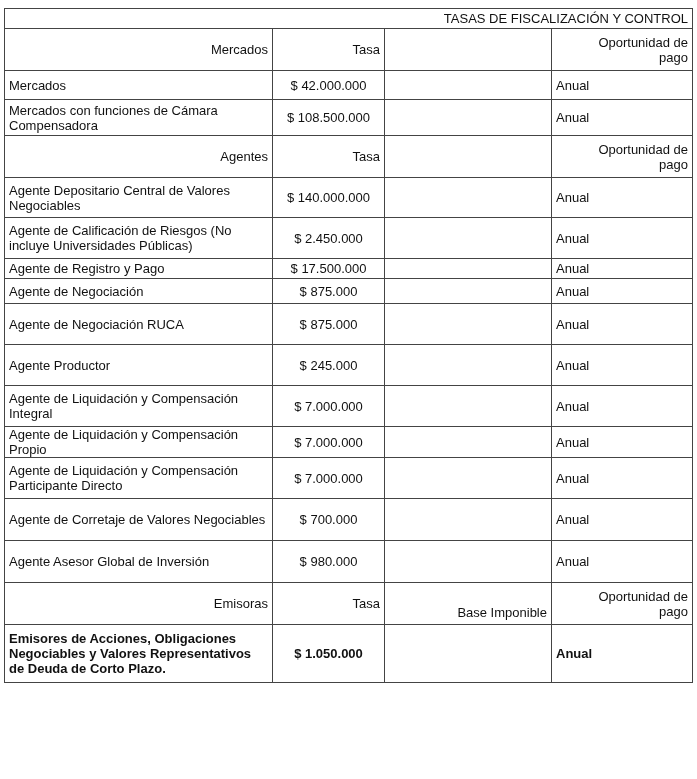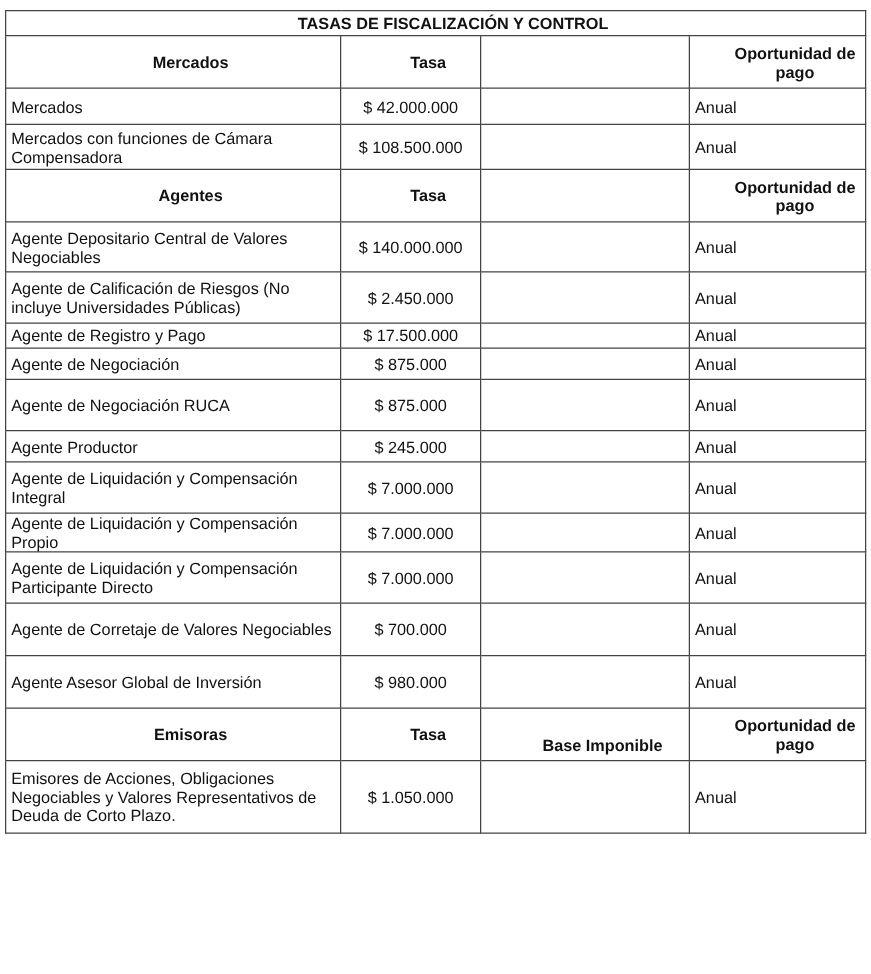--- a/index.html
+++ b/index.html
@@ -1,20 +1,20 @@
 <!DOCTYPE html>
 <html><head>
 <meta charset="utf-8">
 <style>
   html, body { margin:0; padding:0; background:#ffffff; }
   body { width:697px; height:779px; overflow:hidden; position:relative;
          font-family:"Liberation Sans", sans-serif; color:#111; font-size:13px; }
   table { position:absolute; left:4px; top:8px; border-collapse:collapse; width:689px; table-layout:fixed; }
   td, th { border:1.5px solid #444; padding:0 4px; vertical-align:middle; line-height:15px; }
-  th { font-weight:bold; text-align:center;padding-left:32px; }
+  th { font-weight:normal; text-align:right;padding-left:32px; }
   .title th { height:19px; }
   .c1 { width:268px; text-align:left; }
   .c2 { width:112px; text-align:center; }
   .c3 { width:167px; }
   .c4 { }
   .bottom { vertical-align:bottom; padding-bottom:4px; }
 </style>
 </head>
 <body>
 
@@ -76,21 +76,21 @@
         <td class="c2">$ 875.000</td>
         <td class="c3"></td>
         <td class="c4">Anual</td>
       </tr>
       <tr style="height: 41px;">
         <td class="c1">Agente de Negociación RUCA</td>
         <td class="c2">$ 875.000</td>
         <td class="c3"></td>
         <td class="c4">Anual</td>
       </tr>
-      <tr style="height: 25px;">
+      <tr style="height: 41px;">
         <td class="c1">Agente Productor</td>
         <td class="c2">$ 245.000</td>
         <td class="c3"></td>
         <td class="c4">Anual</td>
       </tr>
       <tr style="height: 41px;">
         <td class="c1">Agente de Liquidación y Compensación Integral</td>
         <td class="c2">$ 7.000.000</td>
         <td class="c3"></td>
         <td class="c4">Anual</td>
@@ -118,20 +118,20 @@
         <td class="c2">$ 980.000</td>
         <td class="c3"></td>
         <td class="c4">Anual</td>
       </tr>
       <tr style="height: 42px;">
         <th>Emisoras</th>
         <th>Tasa</th>
         <th class="bottom">Base Imponible</th>
         <th>Oportunidad de pago</th>
       </tr>
-      <tr style="height: 58px;">
+      <tr style="height: 58px; font-weight: bold;">
         <td class="c1">Emisores de Acciones, Obligaciones Negociables y Valores Representativos de Deuda de Corto Plazo.</td>
         <td class="c2">$ 1.050.000</td>
         <td class="c3"></td>
         <td class="c4">Anual</td>
       </tr>
     </tbody>
 </table>
 
 </body></html>

